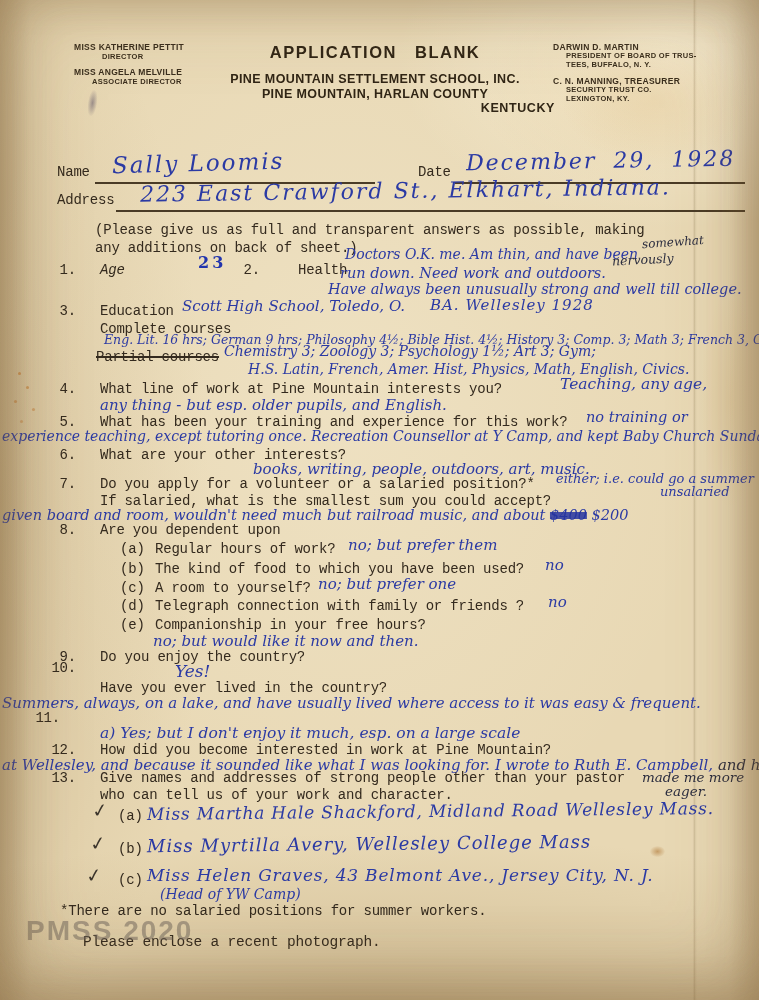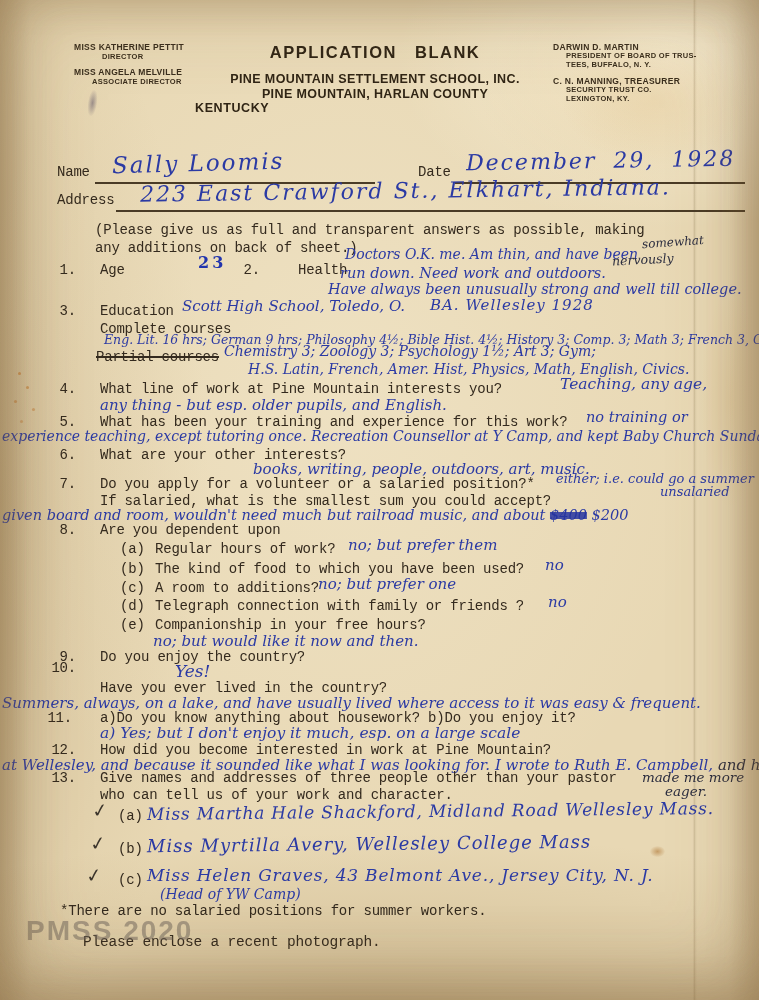--- a/index.html
+++ b/index.html
@@ -48,21 +48,21 @@
   <div class="crease" style="left:693px;"></div>
 
   <div class="abs typed-sm" style="left:74px;top:42px;">MISS KATHERINE PETTIT</div>
   <div class="abs typed-sm" style="left:102px;top:52px;font-size:7.5px;">DIRECTOR</div>
   <div class="abs typed-sm" style="left:74px;top:67px;">MISS ANGELA MELVILLE</div>
   <div class="abs typed-sm" style="left:92px;top:77px;font-size:7.5px;">ASSOCIATE DIRECTOR</div>
 
   <div class="abs print-bold" style="left:215px;top:43px;width:320px;text-align:center;font-size:16.5px;letter-spacing:1.5px;word-spacing:12px;">APPLICATION BLANK</div>
   <div class="abs print-bold" style="left:195px;top:72px;width:360px;text-align:center;font-size:12.5px;letter-spacing:0.4px;">PINE MOUNTAIN SETTLEMENT SCHOOL, INC.</div>
   <div class="abs print-bold" style="left:195px;top:87px;width:360px;text-align:center;font-size:12.5px;letter-spacing:0.4px;">PINE MOUNTAIN, HARLAN COUNTY</div>
-  <div class="abs print-bold" style="left:195px;top:101px;width:360px;text-align:left;font-size:12.5px;letter-spacing:0.6px;">KENTUCKY</div>
+  <div class="abs print-bold" style="left:195px;top:101px;width:360px;text-align:right;font-size:12.5px;letter-spacing:0.6px;">KENTUCKY</div>
 
   <div class="abs typed-sm" style="left:553px;top:42px;">DARWIN D. MARTIN</div>
   <div class="abs typed-sm" style="left:566px;top:51px;font-size:7.5px;">PRESIDENT OF BOARD OF TRUS-</div>
   <div class="abs typed-sm" style="left:566px;top:60px;font-size:7.5px;">TEES, BUFFALO, N. Y.</div>
   <div class="abs typed-sm" style="left:553px;top:76px;">C. N. MANNING, TREASURER</div>
   <div class="abs typed-sm" style="left:566px;top:85px;font-size:7.5px;">SECURITY TRUST CO.</div>
   <div class="abs typed-sm" style="left:566px;top:94px;font-size:7.5px;">LEXINGTON, KY.</div>
 
   <div class="abs typed" style="left:57px;top:164px;">Name</div>
   <div class="fline" style="left:95px;top:160px;width:280px;height:22px;"></div>
@@ -72,21 +72,21 @@
   <div class="abs hw" style="left:466px;top:148px;font-size:22px;letter-spacing:2px;word-spacing:8px;transform:rotate(-1deg);">December 29, 1928</div>
 
   <div class="abs typed" style="left:57px;top:192px;">Address</div>
   <div class="fline" style="left:116px;top:188px;width:629px;height:22px;"></div>
   <div class="abs hw" style="left:140px;top:178px;font-size:22px;letter-spacing:2px;transform:rotate(-0.8deg);">223 East Crawford St., Elkhart, Indiana.</div>
 
   <div class="abs typed" style="left:95px;top:222px;">(Please give us as full and transparent answers as possible, making</div>
   <div class="abs typed" style="left:95px;top:240px;">any additions on back of sheet.)</div>
 
   <div class="abs typed qnum" style="left:40px;top:262px;">1.</div>
-  <div class="abs typed" style="left:100px;top:262px;">Age</div>
+  <div class="abs typed" style="left:100px;top:262px;font-style:italic;">Age</div>
   <div class="abs hw" style="left:198px;top:253px;font-size:16px;font-weight:bold;font-style:normal;letter-spacing:3px;color:#2134ad;">23</div>
   <div class="abs typed qnum" style="left:224px;top:262px;">2.</div>
   <div class="abs typed" style="left:298px;top:262px;">Health</div>
   <div class="abs hw" style="left:345px;top:246px;font-size:14px;">Doctors O.K. me. Am thin, and have been</div>
   <div class="abs hw hw-dark" style="left:642px;top:235px;font-size:12px;transform:rotate(-4deg);">somewhat</div>
   <div class="abs hw hw-dark" style="left:612px;top:252px;font-size:12.5px;transform:rotate(-3deg);">nervously</div>
   <div class="abs hw" style="left:340px;top:265px;font-size:14.5px;">run down. Need work and outdoors.</div>
   <div class="abs hw" style="left:328px;top:281px;font-size:14.5px;">Have always been unusually strong and well till college.</div>
 
   <div class="abs typed qnum" style="left:40px;top:303px;">3.</div>
@@ -125,51 +125,50 @@
 
   <div class="abs typed" style="left:120px;top:541px;">(a)</div>
   <div class="abs typed" style="left:155px;top:541px;">Regular hours of work?</div>
   <div class="abs hw" style="left:348px;top:536px;font-size:15px;">no; but prefer them</div>
 
   <div class="abs typed" style="left:120px;top:561px;">(b)</div>
   <div class="abs typed" style="left:155px;top:561px;">The kind of food to which you have been used?</div>
   <div class="abs hw" style="left:545px;top:556px;font-size:15px;">no</div>
 
   <div class="abs typed" style="left:120px;top:580px;">(c)</div>
-  <div class="abs typed" style="left:155px;top:580px;">A room to additions?</div>
+  <div class="abs typed" style="left:155px;top:580px;">A room to yourself?</div>
   <div class="abs hw" style="left:318px;top:575px;font-size:15px;">no; but prefer one</div>
 
   <div class="abs typed" style="left:120px;top:598px;">(d)</div>
   <div class="abs typed" style="left:155px;top:598px;">Telegraph connection with family or friends ?</div>
   <div class="abs hw" style="left:548px;top:593px;font-size:15px;">no</div>
 
   <div class="abs typed" style="left:120px;top:617px;">(e)</div>
   <div class="abs hw" style="left:153px;top:632px;font-size:15px;">no; but would like it now and then.</div>
   <div class="abs typed" style="left:155px;top:617px;">Companionship in your free hours?</div>
 
   <div class="abs typed qnum" style="left:40px;top:649px;">9.</div>
   <div class="abs typed" style="left:100px;top:649px;">Do you enjoy the country?</div>
   <div class="abs hw" style="left:175px;top:661px;font-size:17px;">Yes!</div>
 
   <div class="abs typed qnum" style="left:40px;top:660px;text-align:right;">10.</div>
   <div class="abs typed" style="left:100px;top:680px;">Have you ever lived in the country?</div>
   <div class="abs hw" style="left:2px;top:694px;font-size:15px;">Summers, always, on a lake, and have usually lived where access to it was easy &amp; frequent.</div>
 
-  <div class="abs typed qnum" style="left:36px;top:710px;">11.</div>
-  <div class="abs typed" style="left:100px;top:710px;">a)Do you know anything about housework? b)Do you enjoy it?</div>
+  <div class="abs typed qnum" style="left:24px;top:710px;">11.</div>
   <div class="abs hw" style="left:100px;top:724px;font-size:15.5px;">a) Yes; but I don't enjoy it much, esp. on a large scale</div>
 
   <div class="abs typed qnum" style="left:40px;top:742px;">12.</div>
   <div class="abs typed" style="left:100px;top:742px;">How did you become interested in work at Pine Mountain?</div>
   <div class="abs hw" style="left:2px;top:756px;font-size:15px;"><span>at Wellesley, and because it sounded like what I was looking for. I wrote to Ruth E. Campbell, </span><span class="hw-dark">and her account</span></div>
   <div class="abs hw hw-dark" style="left:642px;top:769px;font-size:13.5px;">made me more</div>
   <div class="abs hw hw-dark" style="left:665px;top:783px;font-size:13.5px;">eager.</div>
 
   <div class="abs typed qnum" style="left:40px;top:770px;">13.</div>
-  <div class="abs typed" style="left:100px;top:770px;">Give names and addresses of three people other than your pastor</div>
+  <div class="abs typed" style="left:100px;top:770px;">Give names and addresses of strong people other than your pastor</div>
   <div class="abs typed" style="left:100px;top:787px;">who can tell us of your work and character.</div>
 
   <div class="abs check" style="left:92px;top:799px;">✓</div>
   <div class="abs typed" style="left:118px;top:808px;">(a)</div>
   <div class="abs hw" style="left:147px;top:801px;font-size:17px;letter-spacing:0.8px;transform:rotate(-0.6deg);">Miss Martha Hale Shackford, Midland Road Wellesley Mass.</div>
 
   <div class="abs check" style="left:90px;top:832px;">✓</div>
   <div class="abs typed" style="left:118px;top:841px;">(b)</div>
   <div class="abs hw" style="left:147px;top:833px;font-size:18px;letter-spacing:1px;transform:rotate(-0.6deg);">Miss Myrtilla Avery, Wellesley College Mass</div>
 

